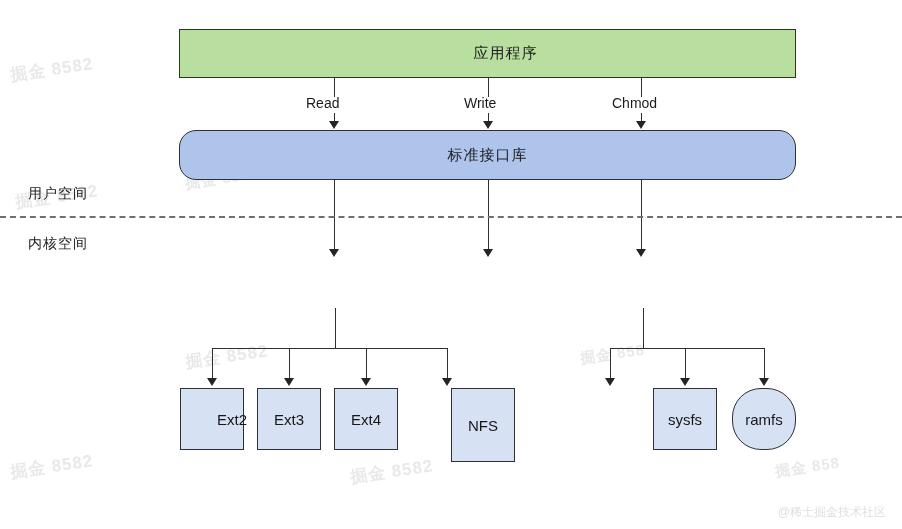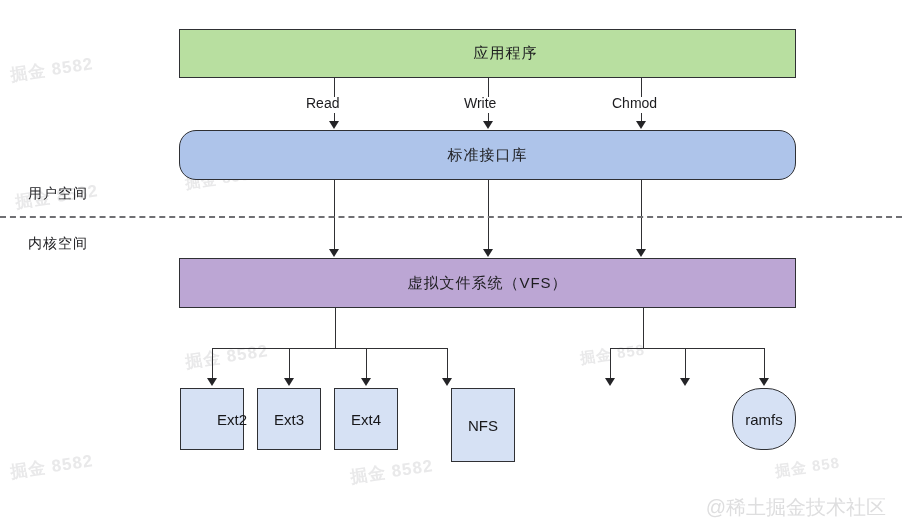--- a/index.html
+++ b/index.html
@@ -28,21 +28,21 @@
     user-select: none;
     white-space: nowrap;
     transform: rotate(-8deg);
   }
   .wm.sm { font-size: 15px; }
   .brand-wm {
     position: absolute;
     right: 16px;
     bottom: 8px;
     color: #dededf;
-    font-size: 20px;
+    font-size: 12px;
     white-space: nowrap;
     user-select: none;
   }
 
   
   .layer-box {
     position: absolute;
     box-sizing: border-box;
     border: 1.6px solid #2f3034;
     display: flex;
@@ -155,23 +155,20 @@
   <div class="vline" style="left:488px; top:180px; height:70px;"></div>
   <div class="arrowhead" style="left:483px; top:249px;"></div>
 
   <div class="vline" style="left:641px; top:180px; height:70px;"></div>
   <div class="arrowhead" style="left:636px; top:249px;"></div>
 
   <div class="space-label" style="left:28px; top:185px;">用户空间</div>
   <div class="divider" style="top:216px; width:902px;"></div>
   <div class="space-label" style="left:28px; top:235px;">内核空间</div>
 
-  <div class="layer-box layer-vfs" style="left:179px; top:258px; width:617px; height:50px;">
-    <span>虚拟文件系统（VFS）</span>
-  </div>
 
   <div class="vline" style="left:335px; top:308px; height:41px;"></div>
   <div class="hline" style="left:212px; top:348px; width:235px;"></div>
 
   <div class="vline" style="left:212px; top:348px; height:31px;"></div>
   <div class="arrowhead" style="left:207px; top:378px;"></div>
 
   <div class="vline" style="left:289px; top:348px; height:31px;"></div>
   <div class="arrowhead" style="left:284px; top:378px;"></div>
 
@@ -199,19 +196,22 @@
 
   <div class="vline" style="left:610px; top:348px; height:31px;"></div>
   <div class="arrowhead" style="left:605px; top:378px;"></div>
 
   <div class="vline" style="left:685px; top:348px; height:31px;"></div>
   <div class="arrowhead" style="left:680px; top:378px;"></div>
 
   <div class="vline" style="left:764px; top:348px; height:31px;"></div>
   <div class="arrowhead" style="left:759px; top:378px;"></div>
 
+  <div class="fs-box" style="left:653px; top:388px; width:64px; height:62px;">
+    <span>sysfs</span>
+  </div>
   <div class="fs-box" style="left:732px; top:388px; width:64px; height:62px;border-radius:29px;">
     <span>ramfs</span>
   </div>
 
   <div class="brand-wm">@稀土掘金技术社区</div>
 
 </div>
 
 </body></html>

